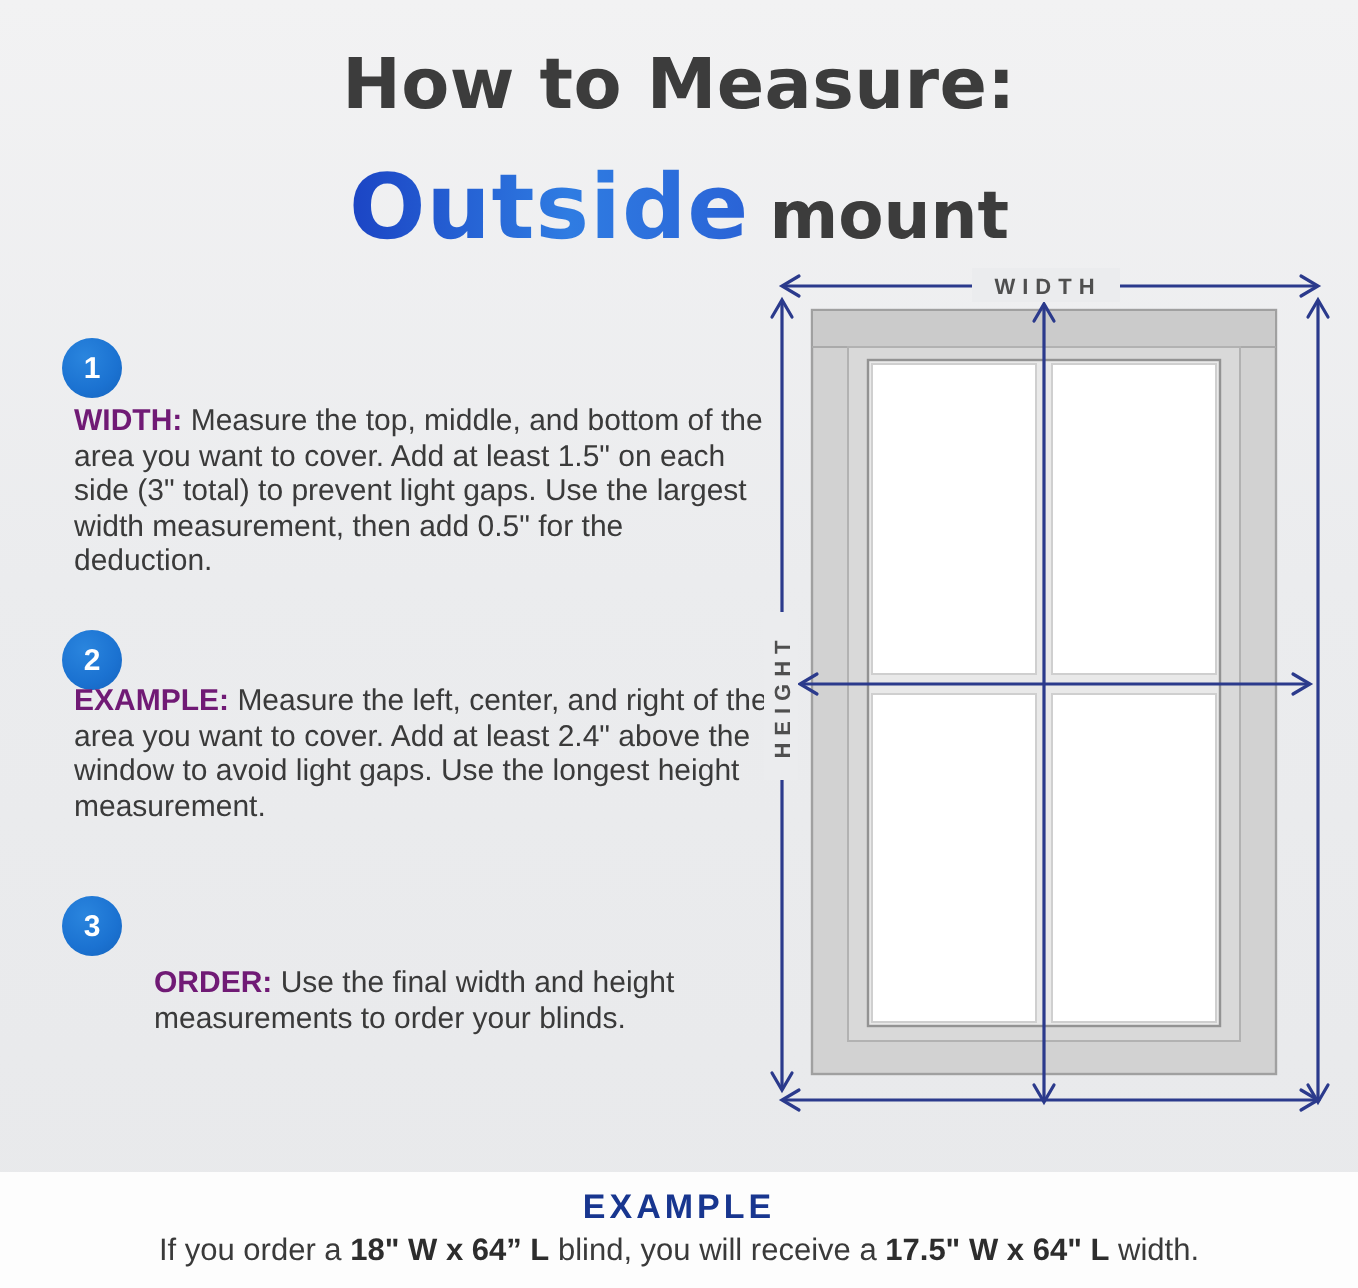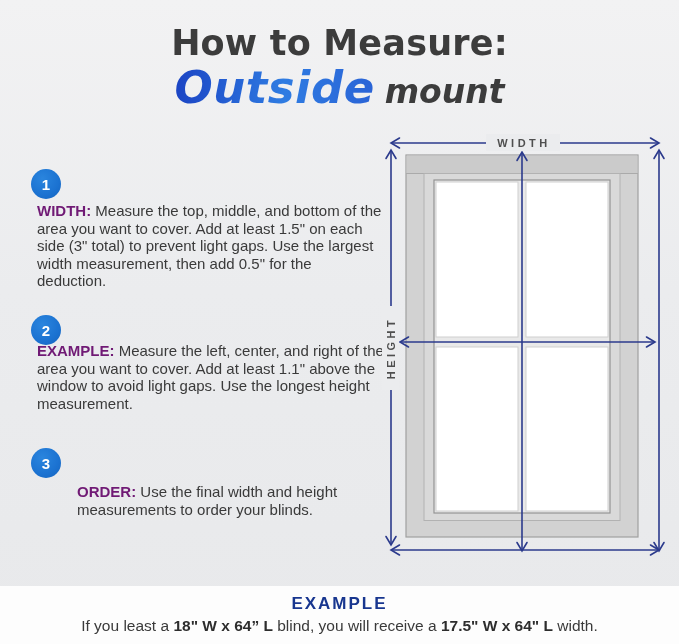--- a/index.html
+++ b/index.html
@@ -9,21 +9,21 @@
     background:linear-gradient(180deg,#f2f2f3 0%,#ebecee 45%,#e8e9eb 100%);
   }
   .canvas{position:absolute;inset:0;border-radius:28px;}
 
   
   .title-wrap{position:absolute;top:24px;left:0;width:679px;text-align:center;line-height:1.1;}
   .title-line1{
     font-family:"DejaVu Sans","Liberation Sans",sans-serif;
     font-size:35px;font-weight:700;color:#3c3c3c;letter-spacing:0.2px;
   }
-  .title-line2{margin-top:0;font-style:italic;}
+  .title-line2{margin-top:16px;}
   .title-highlight{
     font-family:"DejaVu Sans","Liberation Sans",sans-serif;
     font-size:45px;font-weight:800;letter-spacing:0.5px;
     background:linear-gradient(90deg,#1b44c4 0%,#2f7ce2 55%,#2a63d6 100%);
     -webkit-background-clip:text;background-clip:text;
     color:transparent;
   }
   .title-suffix{
     font-family:"DejaVu Sans","Liberation Sans",sans-serif;
     font-size:33px;font-weight:600;color:#3c3c3c;margin-left:10px;
@@ -72,21 +72,21 @@
 
   <div class="title-wrap">
     <div class="title-line1">How to Measure:</div>
     <div class="title-line2"><span class="title-highlight">Outside</span><span class="title-suffix">mount</span></div>
   </div>
 
   <div class="step-badge badge-1">1</div>
   <p class="step-text text-1"><span class="step-lead">WIDTH:</span> <span>Measure the top, middle, and bottom of the area you want to cover. Add at least 1.5" on each side (3" total) to prevent light gaps. Use the largest width measurement, then add 0.5" for the deduction.</span></p>
 
   <div class="step-badge badge-2">2</div>
-  <p class="step-text text-2"><span class="step-lead">EXAMPLE:</span> <span>Measure the left, center, and right of the area you want to cover. Add at least 1.1" above the window to avoid light gaps. Use the longest height measurement.</span></p>
+  <p class="step-text text-2"><span class="step-lead">EXAMPLE:</span> <span>Measure the left, center, and right of the area you want to cover. Add at least 2.4" above the window to avoid light gaps. Use the longest height measurement.</span></p>
 
   <div class="step-badge badge-3">3</div>
   <p class="step-text text-3"><span class="step-lead">ORDER:</span> <span>Use the final width and height measurements to order your blinds.</span></p>
 
   <svg class="diagram" width="296" height="446" viewBox="378 128 296 446">
     <defs>
       <marker id="ae" viewBox="-11 -7 13 14" markerWidth="13" markerHeight="14" refX="0" refY="0" orient="auto" markerUnits="userSpaceOnUse">
         <path d="M-8.5,-5 L0,0 L-8.5,5" fill="none" stroke="#2b3a8c" stroke-width="1.6" stroke-linecap="round"></path>
       </marker>
       <marker id="as" viewBox="-11 -7 13 14" markerWidth="13" markerHeight="14" refX="0" refY="0" orient="auto-start-reverse" markerUnits="userSpaceOnUse">
@@ -117,16 +117,16 @@
 
     <rect x="486" y="134" width="74" height="17" fill="#ebecee" stroke="none"></rect>
     <text x="524" y="147" text-anchor="middle" font-family="Liberation Sans, sans-serif" font-size="11" font-weight="700" letter-spacing="3.5" fill="#4f4f4f">WIDTH</text>
 
     <rect x="382" y="306" width="17" height="84" fill="#ebecee" stroke="none"></rect>
     <text x="391" y="348" text-anchor="middle" transform="rotate(-90 391 348)" dy="4" font-family="Liberation Sans, sans-serif" font-size="11" font-weight="700" letter-spacing="3.5" fill="#4f4f4f">HEIGHT</text>
   </svg>
 
   <div class="footer">
     <div class="example-heading">EXAMPLE</div>
-    <div class="example-line"><span>If you least a </span><span class="example-bold">18" W x 64” L</span><span> blind, you will receive a </span><span class="example-bold">17.5" W x 64" L</span><span> width.</span></div>
+    <div class="example-line"><span>If you order a </span><span class="example-bold">18" W x 64” L</span><span> blind, you will receive a </span><span class="example-bold">17.5" W x 64" L</span><span> width.</span></div>
   </div>
 
 </div>
 
 </body></html>

